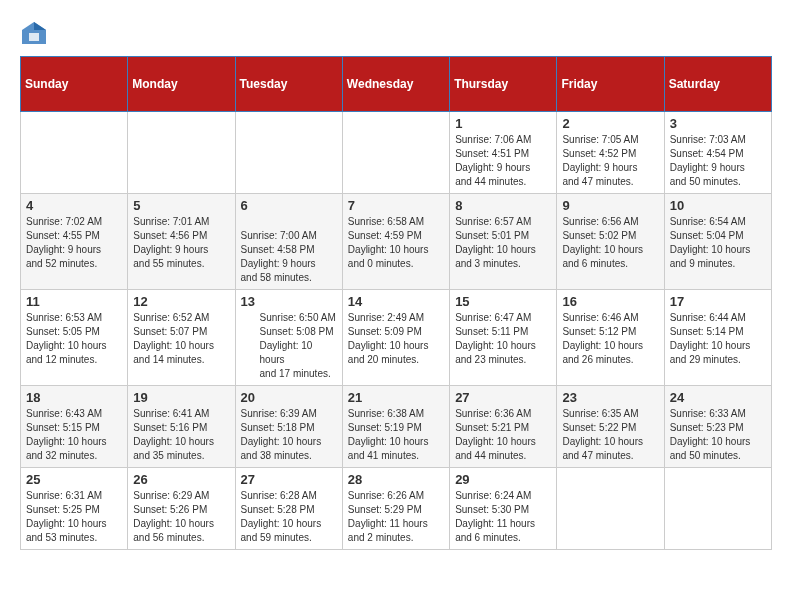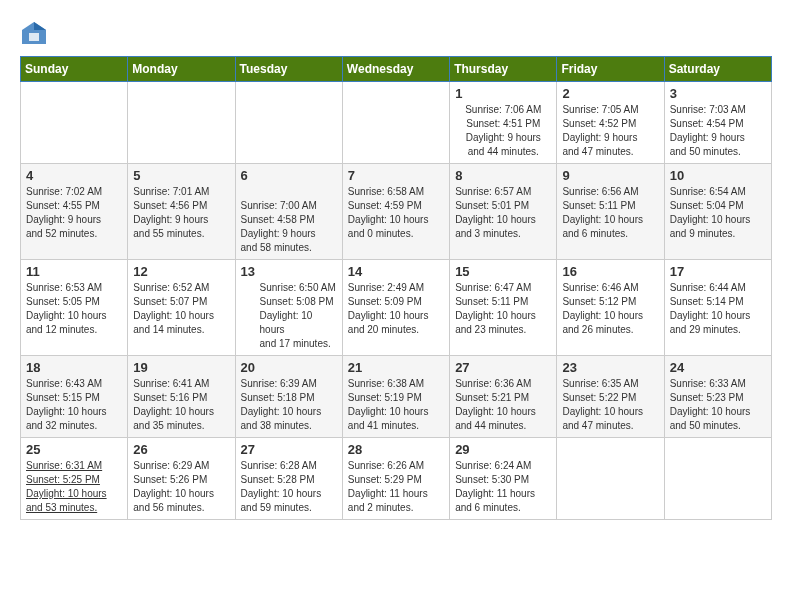--- a/index.html
+++ b/index.html
@@ -51,23 +51,23 @@
       font-size: 16px;
       font-weight: bold;
       color: #333;
     }
     .calendar {
       width: 100%;
       border-collapse: collapse;
       font-size: 10.5px;
     }
     .calendar th {
-      background-color: #4d7c0f;
+      background-color: #b91c1c;
       color: #fff;
-      padding: 5px 4px;
+      padding: 20px 4px;
       text-align: left;
       font-size: 12px;
       font-weight: bold;
       border: 1px solid #3a7dbf;
     }
     .calendar td {
       border: 1px solid #ccc;
       vertical-align: top;
       padding: 4px 5px;
       width: 107px;
@@ -125,21 +125,21 @@
       </tr>
   </thead>
   <tbody id="calendar-body">
       <tr>
         <td></td>
         <td></td>
         <td></td>
         <td></td>
         <td>
           <div class="cell-day">1</div>
-          <div class="cell-info" style="white-space: pre-line; text-align: center;">Sunrise: 7:06 AM
+          <div class="cell-info" style="white-space: pre-line;">Sunrise: 7:06 AM
 Sunset: 4:51 PM
 Daylight: 9 hours
 and 44 minutes.</div>
         </td>
         <td>
           <div class="cell-day">2</div>
           <div class="cell-info" style="white-space: pre-line;">Sunrise: 7:05 AM
 Sunset: 4:52 PM
 Daylight: 9 hours
 and 47 minutes.</div>
@@ -184,21 +184,21 @@
         <td>
           <div class="cell-day">8</div>
           <div class="cell-info" style="white-space: pre-line;">Sunrise: 6:57 AM
 Sunset: 5:01 PM
 Daylight: 10 hours
 and 3 minutes.</div>
         </td>
         <td>
           <div class="cell-day">9</div>
           <div class="cell-info" style="white-space: pre-line;">Sunrise: 6:56 AM
-Sunset: 5:11 PM
+Sunset: 5:02 PM
 Daylight: 10 hours
 and 6 minutes.</div>
         </td>
         <td>
           <div class="cell-day">10</div>
           <div class="cell-info" style="white-space: pre-line;">Sunrise: 6:54 AM
 Sunset: 5:04 PM
 Daylight: 10 hours
 and 9 minutes.</div>
         </td>
@@ -301,21 +301,21 @@
           <div class="cell-day">24</div>
           <div class="cell-info" style="white-space: pre-line;">Sunrise: 6:33 AM
 Sunset: 5:23 PM
 Daylight: 10 hours
 and 50 minutes.</div>
         </td>
       </tr>
       <tr>
         <td>
           <div class="cell-day">25</div>
-          <div class="cell-info" style="white-space: pre-line; text-decoration: underline;">Sunrise: 6:31 AM
+          <div class="cell-info" style="white-space: pre-line;">Sunrise: 6:31 AM
 Sunset: 5:25 PM
 Daylight: 10 hours
 and 53 minutes.</div>
         </td>
         <td>
           <div class="cell-day">26</div>
           <div class="cell-info" style="white-space: pre-line;">Sunrise: 6:29 AM
 Sunset: 5:26 PM
 Daylight: 10 hours
 and 56 minutes.</div>

